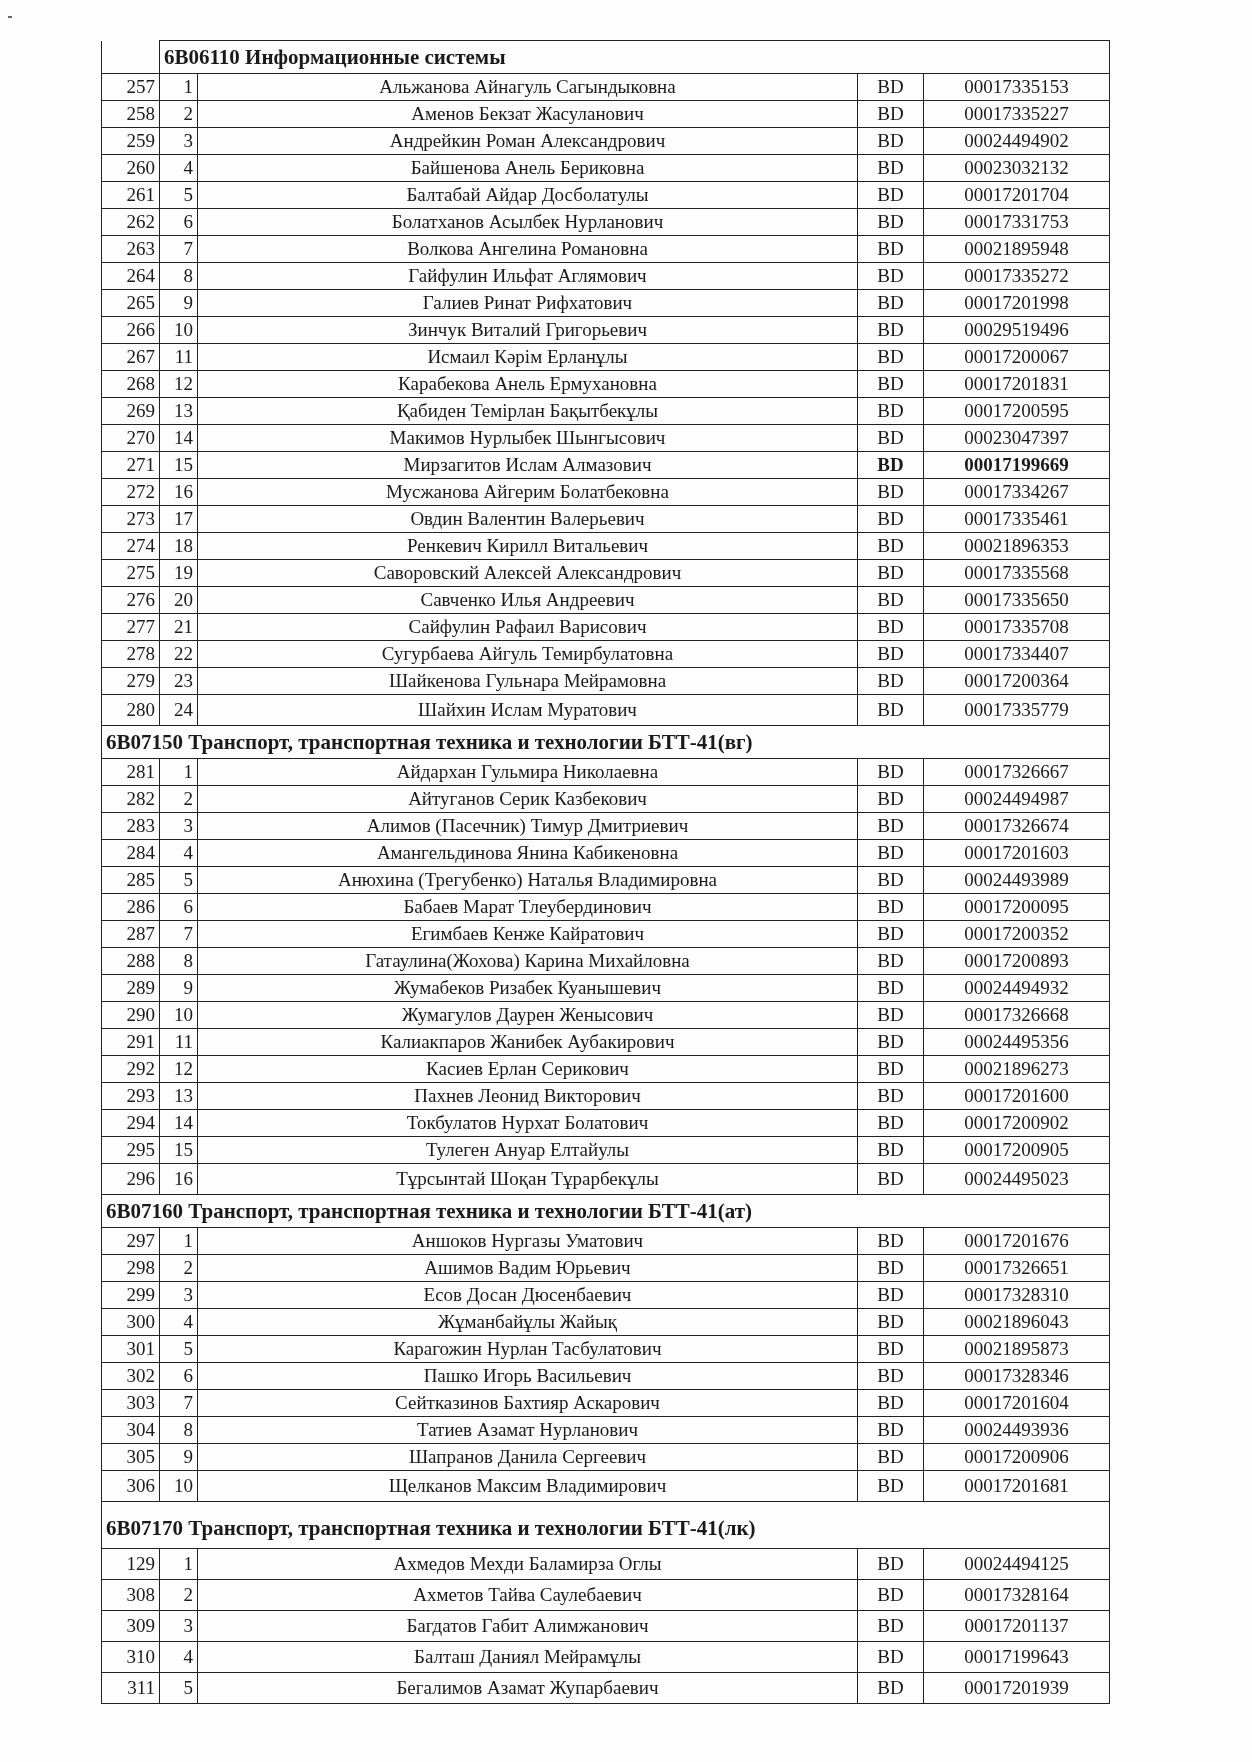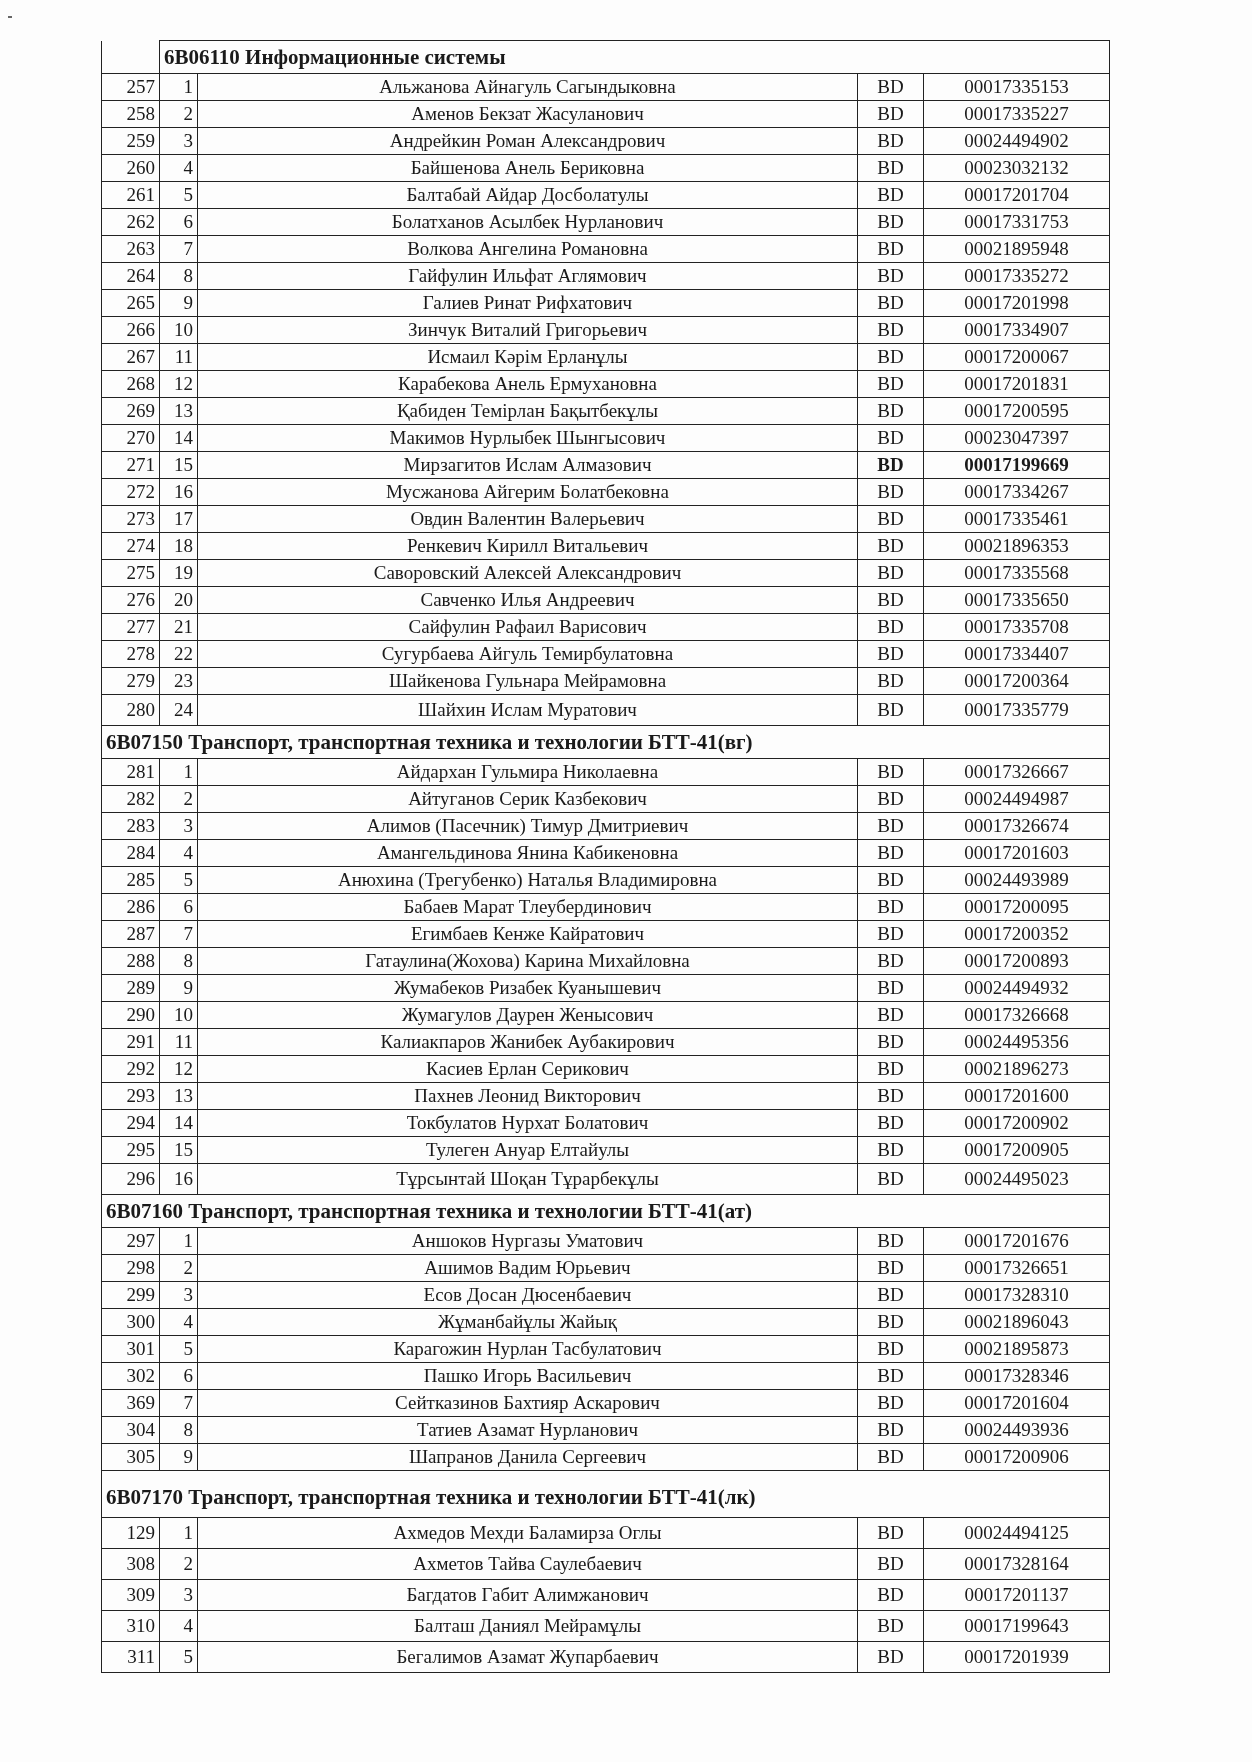--- a/index.html
+++ b/index.html
@@ -105,21 +105,21 @@
     <td class="idx">9</td>
     <td class="name">Галиев Ринат Рифхатович</td>
     <td class="code">BD</td>
     <td class="id">00017201998</td>
   </tr>
       <tr>
     <td class="no">266</td>
     <td class="idx">10</td>
     <td class="name">Зинчук Виталий Григорьевич</td>
     <td class="code">BD</td>
-    <td class="id">00017334907</td>
+    <td class="id">00029519496</td>
   </tr>
       <tr>
     <td class="no">267</td>
     <td class="idx">11</td>
     <td class="name">Исмаил Кәрім Ерланұлы</td>
     <td class="code">BD</td>
     <td class="id">00017200067</td>
   </tr>
       <tr>
     <td class="no">268</td>
@@ -368,40 +368,47 @@
     <td class="id">00021895873</td>
   </tr>
       <tr>
     <td class="no">302</td>
     <td class="idx">6</td>
     <td class="name">Пашко Игорь Васильевич</td>
     <td class="code">BD</td>
     <td class="id">00017328346</td>
   </tr>
       <tr>
-    <td class="no">369</td>
+    <td class="no">303</td>
     <td class="idx">7</td>
     <td class="name">Сейтказинов Бахтияр Аскарович</td>
     <td class="code">BD</td>
     <td class="id">00017201604</td>
   </tr>
       <tr>
     <td class="no">304</td>
     <td class="idx">8</td>
     <td class="name">Татиев Азамат Нурланович</td>
     <td class="code">BD</td>
     <td class="id">00024493936</td>
   </tr>
       <tr>
     <td class="no">305</td>
     <td class="idx">9</td>
     <td class="name">Шапранов Данила Сергеевич</td>
     <td class="code">BD</td>
     <td class="id">00017200906</td>
   </tr>
+      <tr class="tall">
+    <td class="no">306</td>
+    <td class="idx">10</td>
+    <td class="name">Щелканов Максим Владимирович</td>
+    <td class="code">BD</td>
+    <td class="id">00017201681</td>
+  </tr>
       <tr class="section spaced">
 
     <td class="title title-center" colspan="5">6В07170 Транспорт, транспортная техника и технологии БТТ-41(лк)</td>
   </tr>
       <tr class="tall">
     <td class="no">129</td>
     <td class="idx">1</td>
     <td class="name">Ахмедов Мехди Баламирза  Оглы</td>
     <td class="code">BD</td>
     <td class="id">00024494125</td>

